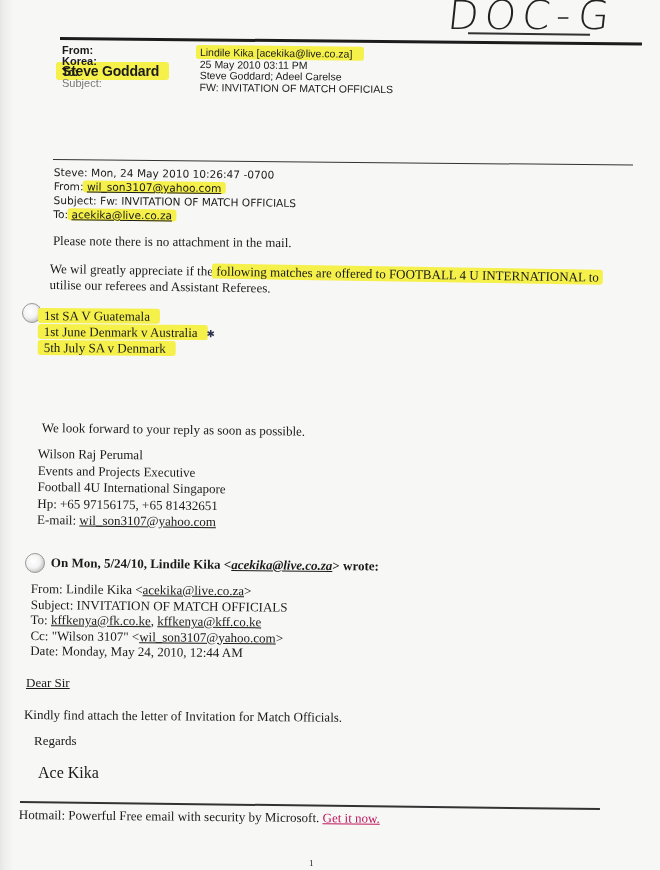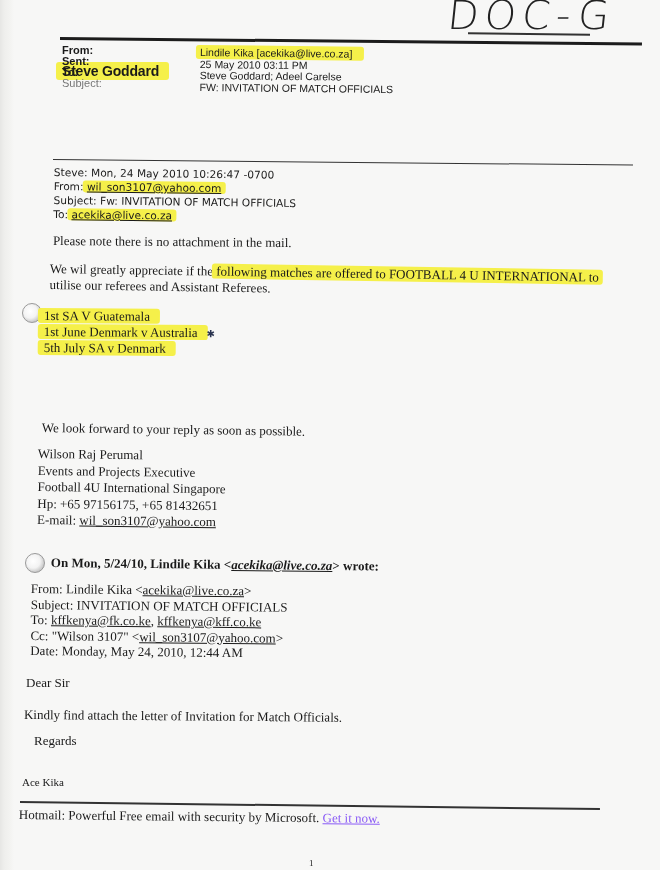--- a/index.html
+++ b/index.html
@@ -82,46 +82,46 @@
   }
 
   .quote-head { left: 51px; top: 555px; font-size: 13px; transform: rotate(0.6deg); transform-origin: left top; }
   .quote-head b { font-weight: bold; }
   .quote-head i { font-style: italic; font-weight: bold; text-decoration: underline; }
 
   .orig {
     left: 31px; top: 581px; font-size: 13px; line-height: 15.5px;
     transform: rotate(0.6deg); transform-origin: left top;
   }
-  .dear { left: 26px; top: 675px; font-size: 13px; }
+  .dear { left: 26px; top: 675px; font-size: 13px; text-decoration: underline; }
   .kindly { left: 24px; top: 707px; font-size: 13px; transform: rotate(0.5deg); transform-origin: left top; }
   .regards { left: 34px; top: 733px; font-size: 13px; }
-  .ace { left: 22px; top: 764px; font-size: 11px; margin-top: 12px; }
+  .ace { left: 38px; top: 764px; font-size: 16px; }
 
   .rule-foot {
     position: absolute; left: 20px; top: 801px; width: 580px; height: 1.5px;
     background: #333; transform: rotate(0.7deg); transform-origin: left center;
   }
   .footer { left: 19px; top: 807px; font-size: 13px; transform: rotate(0.6deg); transform-origin: left top; }
-  .footer a { color: #8b5cf6; text-decoration: underline; }
+  .footer a { color: #be185d; text-decoration: underline; }
   .pageno { left: 309px; top: 858px; font-size: 9px; }
 </style>
 </head>
 <body>
 
 <div class="scan-edge"></div>
 
 <div class="abs sender-name"><span class="hl">Steve Goddard</span></div>
 <div class="abs doc-label">DOC-G</div>
 <div class="doc-underline"></div>
 <div class="rule-top"></div>
 
 <div class="abs hdr-labels">
   <div>From:</div>
-  <div>Sent:</div>
+  <div>Korea:</div>
   <div>To:</div>
   <div>Subject:</div>
 </div>
 <div class="abs hdr-values">
   <div><span class="hl">Lindile Kika [acekika@live.co.za]</span></div>
   <div>25 May 2010 03:11 PM</div>
   <div>Steve Goddard; Adeel Carelse</div>
   <div>FW: INVITATION OF MATCH OFFICIALS</div>
 </div>
 

